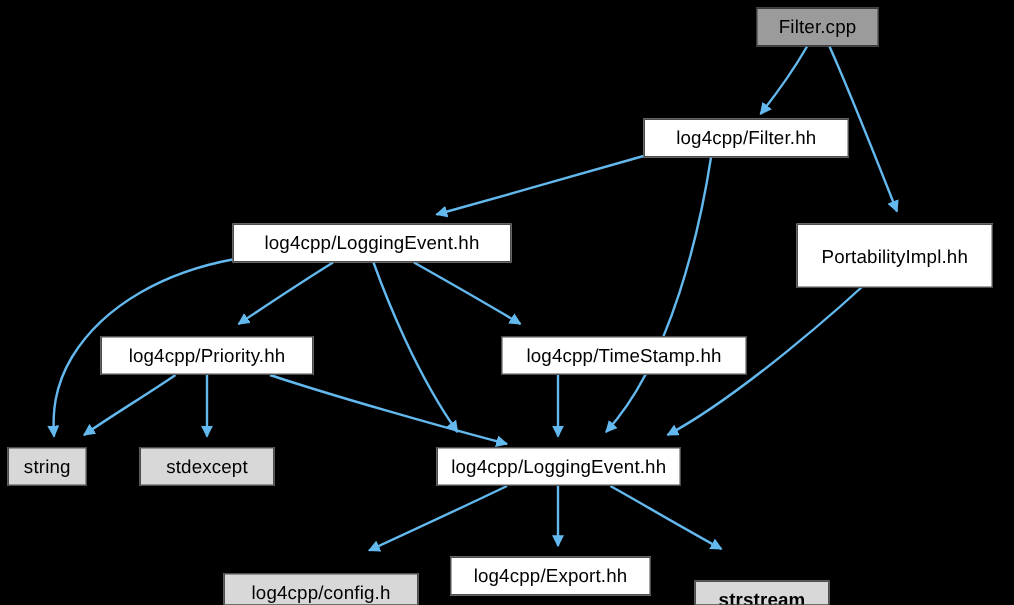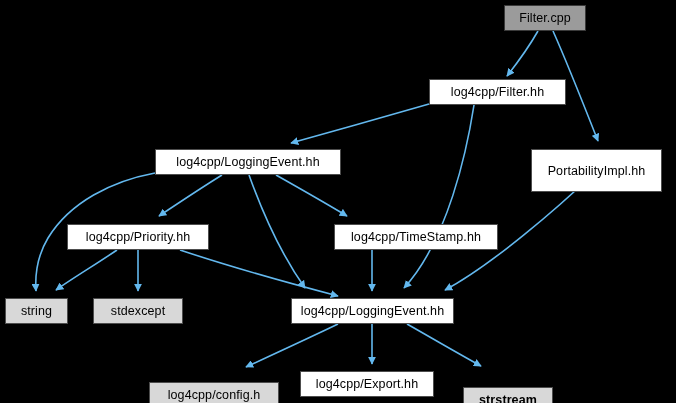--- a/index.html
+++ b/index.html
@@ -55,21 +55,21 @@
       </div>
       <div class="node white" style="left: 531px; top: 149px; width: 131px; height: 43px;">
         <span class="lbl">PortabilityImpl.hh</span>
       </div>
       <div class="node white" style="left: 67px; top: 224px; width: 142px; height: 26px;">
         <span class="lbl">log4cpp/Priority.hh</span>
       </div>
       <div class="node white" style="left: 290px; top: 224px; width: 164px; height: 26px; margin-left: 44px;">
         <span class="lbl">log4cpp/TimeStamp.hh</span>
       </div>
-      <div class="node gray" style="left: 5px; top: 298px; width: 63px; height: 26px;">
+      <div class="node gray" style="left: 5px; top: 298px; width: 53px; height: 26px;">
         <span class="lbl">string</span>
       </div>
       <div class="node gray" style="left: 93px; top: 298px; width: 90px; height: 26px;">
         <span class="lbl">stdexcept</span>
       </div>
       <div class="node white" style="left: 291px; top: 298px; width: 163px; height: 26px;">
         <span class="lbl">log4cpp/LoggingEvent.hh</span>
       </div>
       <div class="node gray" style="left: 149px; top: 371px; width: 130px; height: 26px; margin-top: 11px;">
         <span class="lbl">log4cpp/config.h</span>

